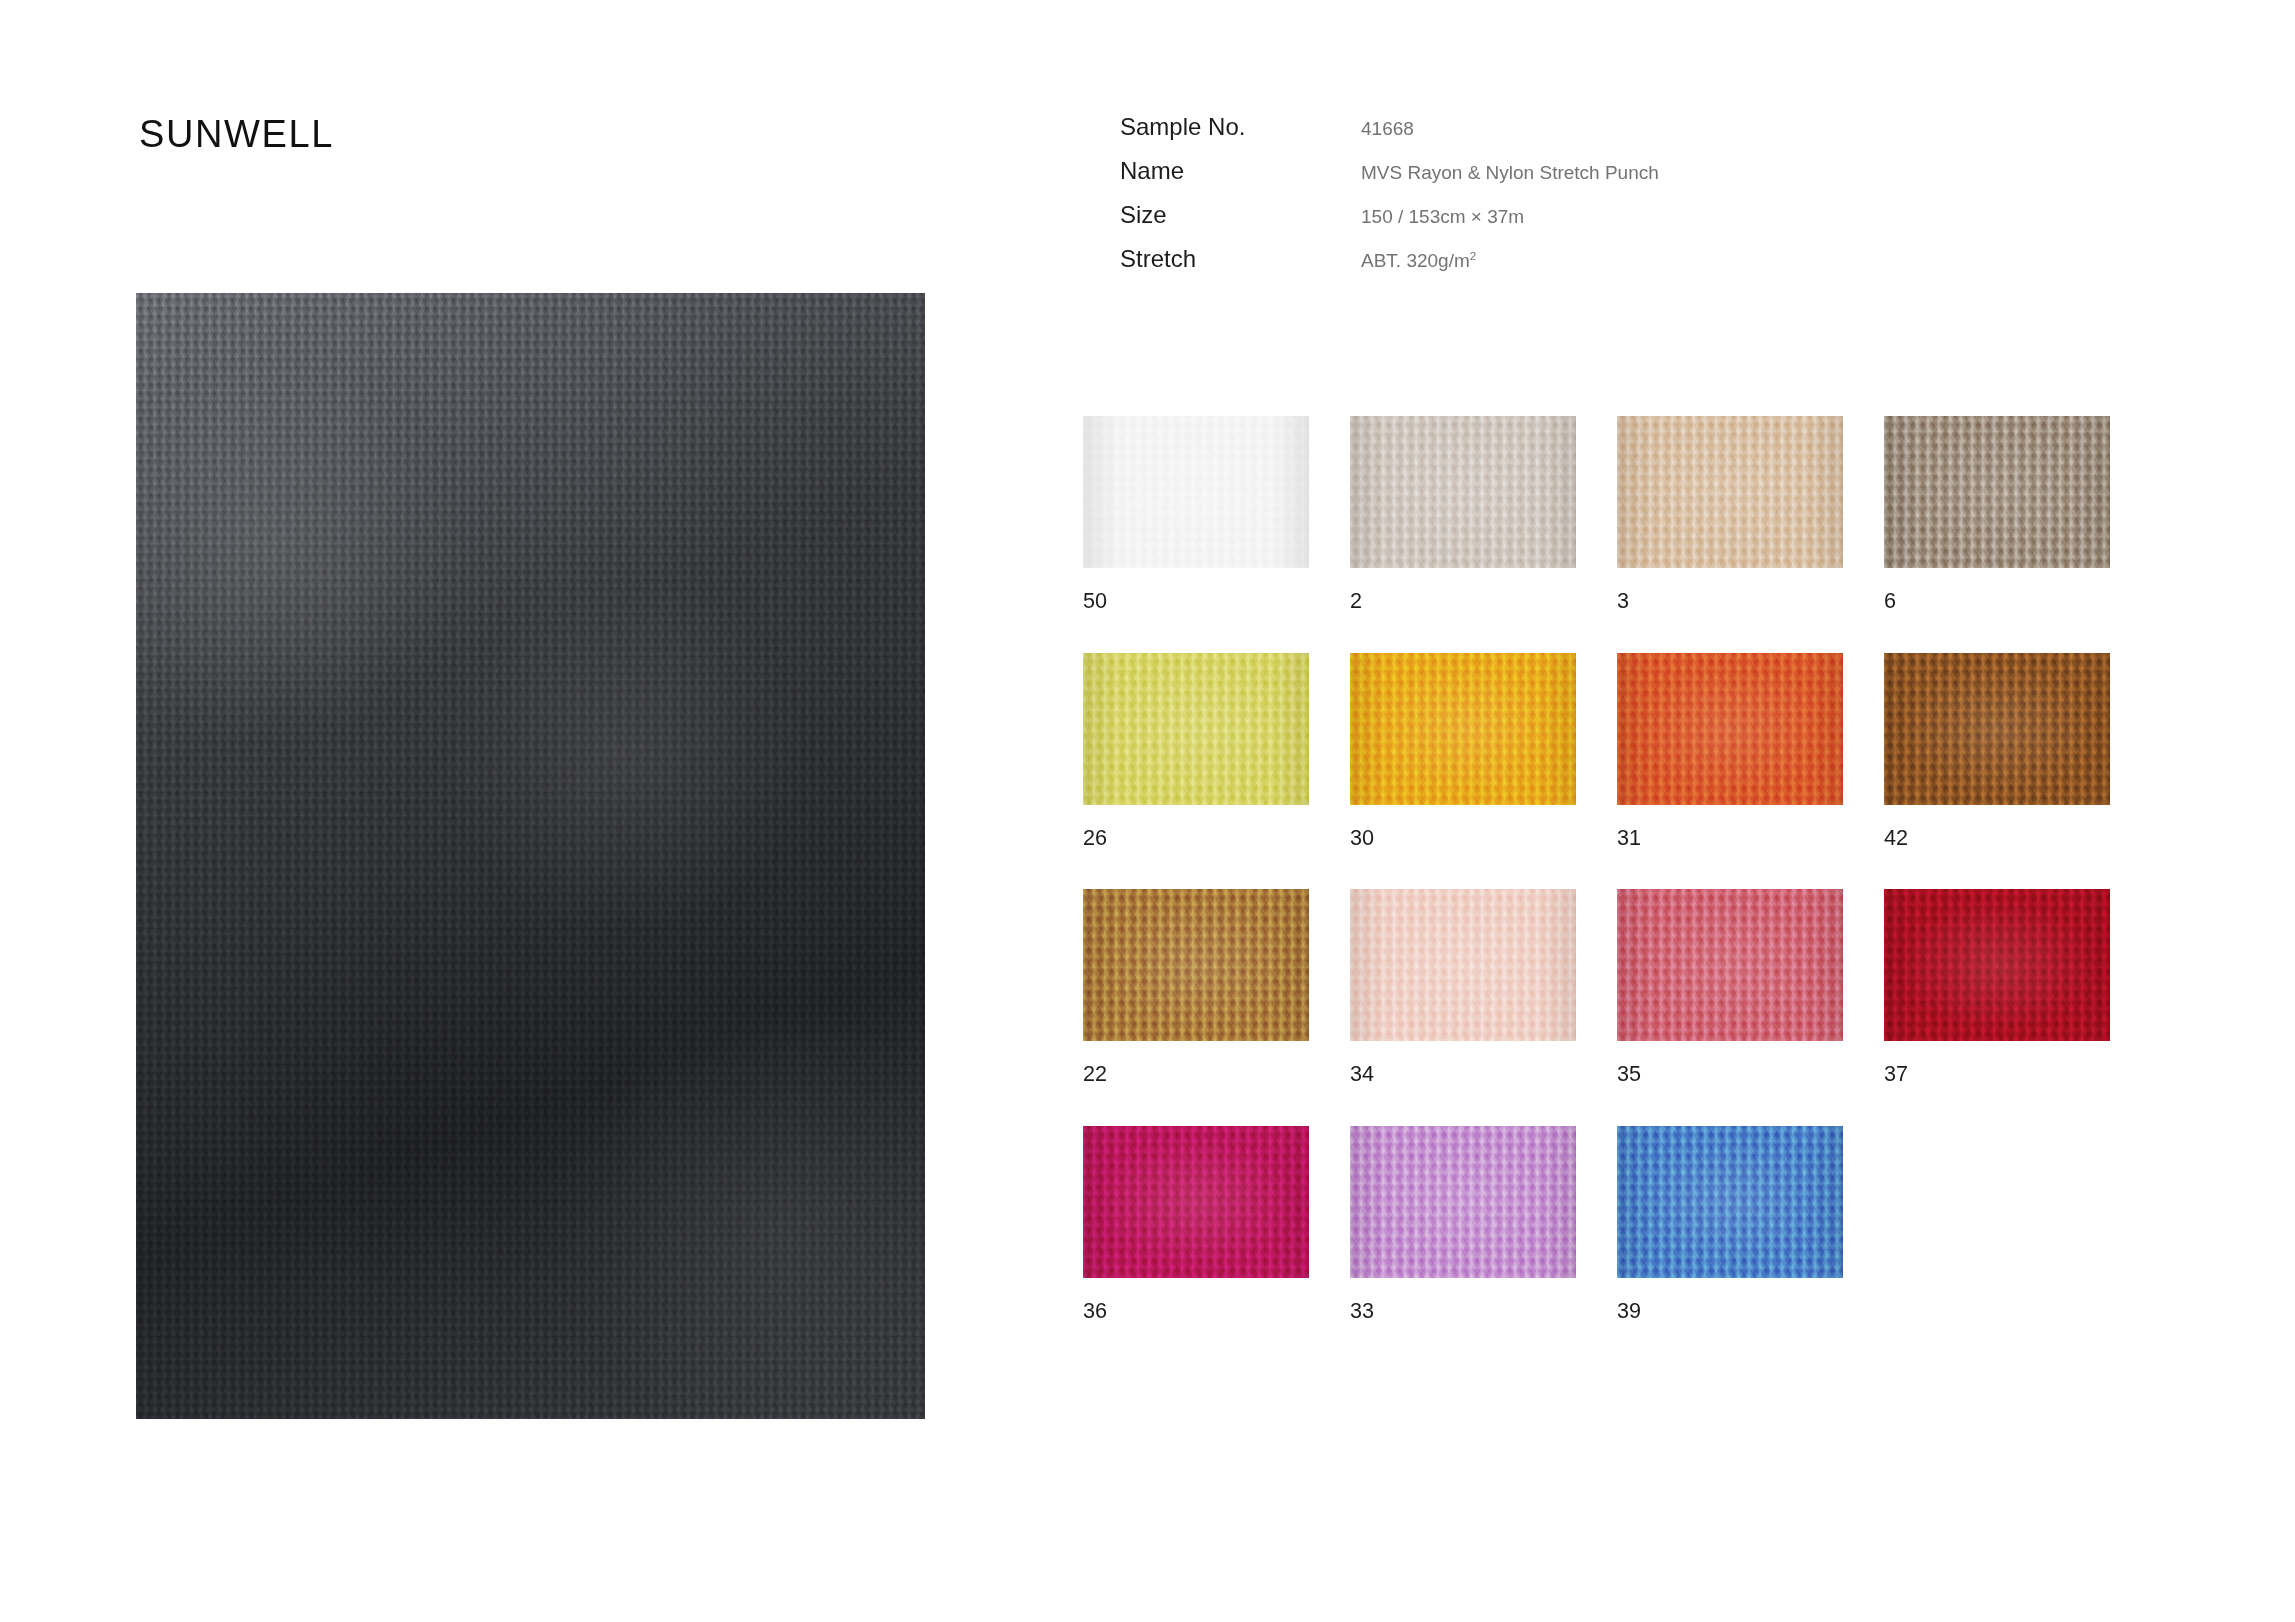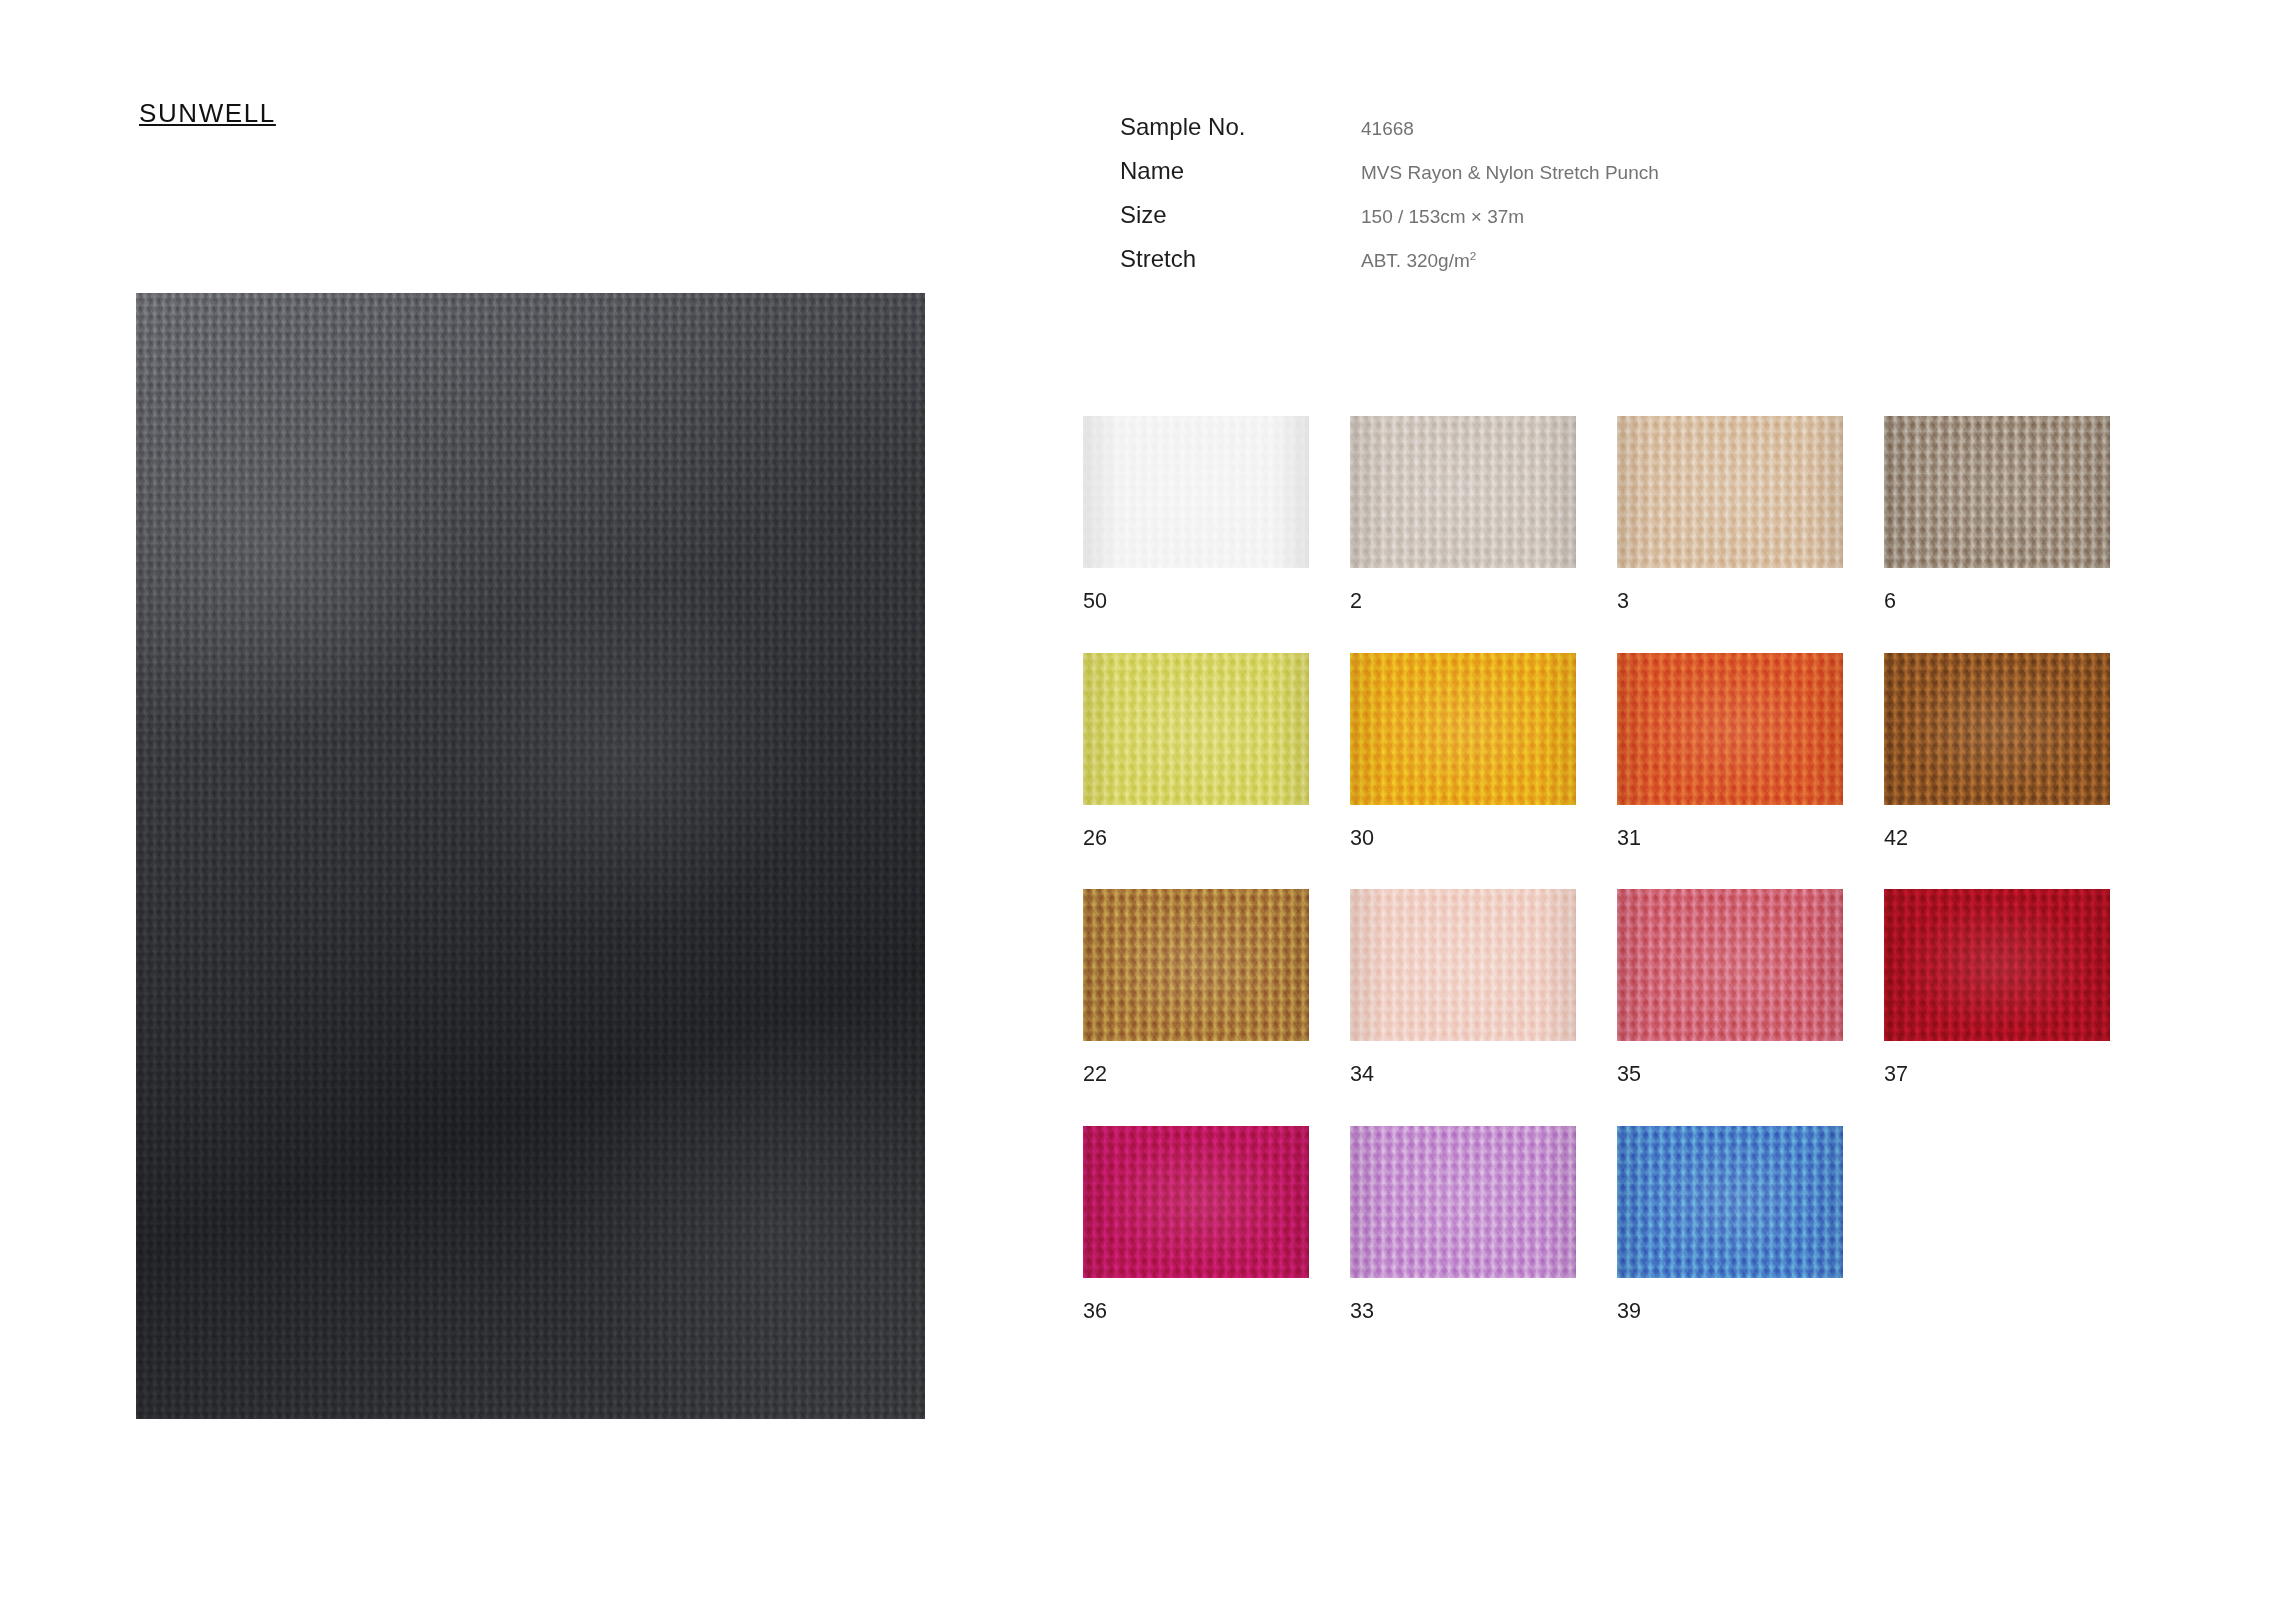--- a/index.html
+++ b/index.html
@@ -13,27 +13,26 @@
     position: relative;
     font-family: "Liberation Sans", sans-serif;
     color: #1a1a1a;
     overflow: hidden;
   }
 
   
   #brand-logo {
     position: absolute;
     left: 139px;
-    top: 98px;
-    font-size: 26px;
+    top: 113px;
+    font-size: 38px;
     letter-spacing: 1.6px;
     font-weight: 400;
     color: #111111;
     white-space: nowrap;
-    text-decoration: underline;
   }
 
   
   #main-swatch-wrap {
     position: absolute;
     left: 136px;
     top: 293px;
     width: 789px;
     height: 1126px;
   }

